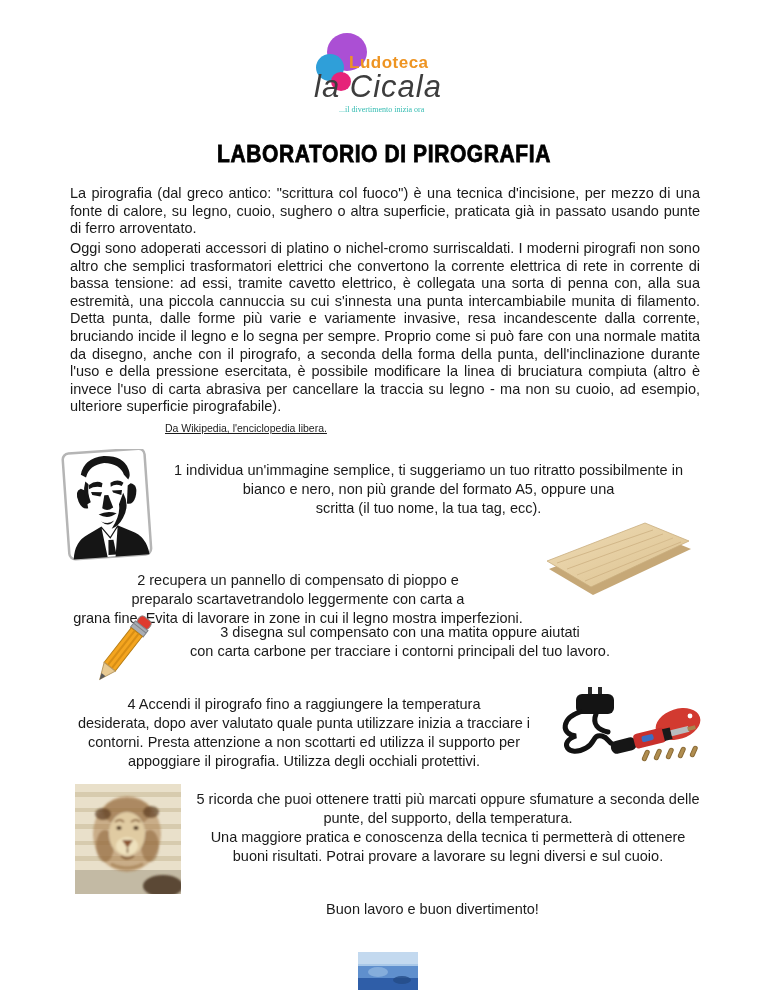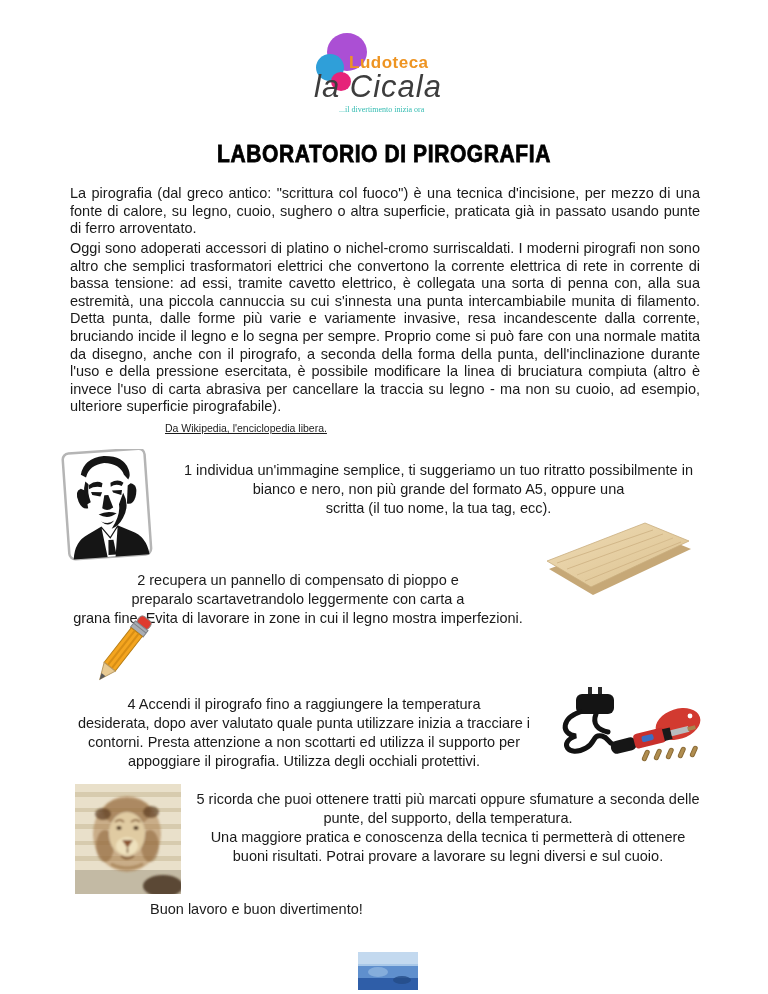--- a/index.html
+++ b/index.html
@@ -35,26 +35,26 @@
     font-size:14.5px; line-height:17.6px; color:#1a1a1a;
   }
   .p1 { top:185px; }
   .p2 { top:240px; }
   .attribution { position:absolute; left:165px; top:422px; font-size:10.5px; color:#1a1a1a;text-decoration:underline; }
   
   .step-text {
     position:absolute; text-align:center; font-size:14.5px; line-height:19px;
     white-space:pre-line; color:#1a1a1a;
   }
-  .s1 { left:156px; top:461px; width:565px;text-align:center; }
+  .s1 { left:146px; top:461px; width:565px;text-align:center; }
   .s2 { left:48px;  top:547px; width:500px;margin-top:24px; }
   .s3 { left:150px; top:623px; width:500px; }
   .s4 { left:44px;  top:695px; width:520px; }
   .s5 { left:178px; top:790px; width:540px; }
-  .closing { position:absolute; left:150px; top:901px; width:565px; font-size:14.5px; }
+  .closing { position:absolute; left:150px; top:901px; width:565px; text-align:center; font-size:14.5px; }
   
   .img { position:absolute; }
   .img svg { display:block; width:100%; height:100%; }
   .obama  { left:60px;  top:449px; width:94px;  height:112px; }
   .panel  { left:541px; top:521px; width:152px; height:82px; }
   .pencil { left:83px;  top:609px; width:78px;  height:84px; }
   .tool   { left:552px; top:686px; width:154px; height:80px; }
   .lion   { left:75px;  top:784px; width:106px; height:110px; }
   .footer-img { left:358px; top:952px; width:60px; height:38px; }
 </style>
@@ -134,20 +134,22 @@
         <rect x="31" y="10" width="16" height="8" fill="#a9adb3" stroke="#7e8288" stroke-width="1"></rect>
         <line x1="31" y1="13" x2="47" y2="13" stroke="#7e8288" stroke-width="1"></line>
         <rect x="32" y="18" width="14" height="44" fill="#f4a51f" stroke="#b97f16" stroke-width="1"></rect>
         <line x1="36.5" y1="18" x2="36.5" y2="62" stroke="#d88e14" stroke-width="2"></line>
         <line x1="41.5" y1="18" x2="41.5" y2="62" stroke="#d88e14" stroke-width="2"></line>
         <polygon points="32,62 46,62 39,78" fill="#e9cb93" stroke="#b99a63" stroke-width="1"></polygon>
         <polygon points="36.5,72 41.5,72 39,78.5" fill="#5a5a5a"></polygon>
       </g>
     </svg>
   </div>
+  <div class="step-text s3">3 disegna sul compensato con una matita oppure aiutati
+con carta carbone per tracciare i contorni principali del tuo lavoro.</div>
 
   <div class="img tool">
     <svg viewBox="0 0 154 80">
       <ellipse cx="126" cy="38" rx="23" ry="15" fill="#d23a30" transform="rotate(-18 126 38)"></ellipse>
       <circle cx="138" cy="30" r="2.4" fill="#ffffff"></circle>
       <rect x="36" y="1" width="4" height="7" fill="#2b2b2b"></rect>
       <rect x="46" y="1" width="4" height="7" fill="#2b2b2b"></rect>
       <path d="M30 8 h26 a6 6 0 0 1 6 6 v8 a6 6 0 0 1 -6 6 h-26 a6 6 0 0 1 -6 -6 v-8 a6 6 0 0 1 6 -6 Z" fill="#141414"></path>
       <path d="M28 26 C10 32 8 48 24 50 C6 56 16 72 34 62 C44 57 40 48 50 50 C58 52 56 60 66 58" fill="none" stroke="#121212" stroke-width="5" stroke-linecap="round"></path>
       <path d="M44 28 C40 38 46 44 56 46" fill="none" stroke="#121212" stroke-width="5" stroke-linecap="round"></path>

